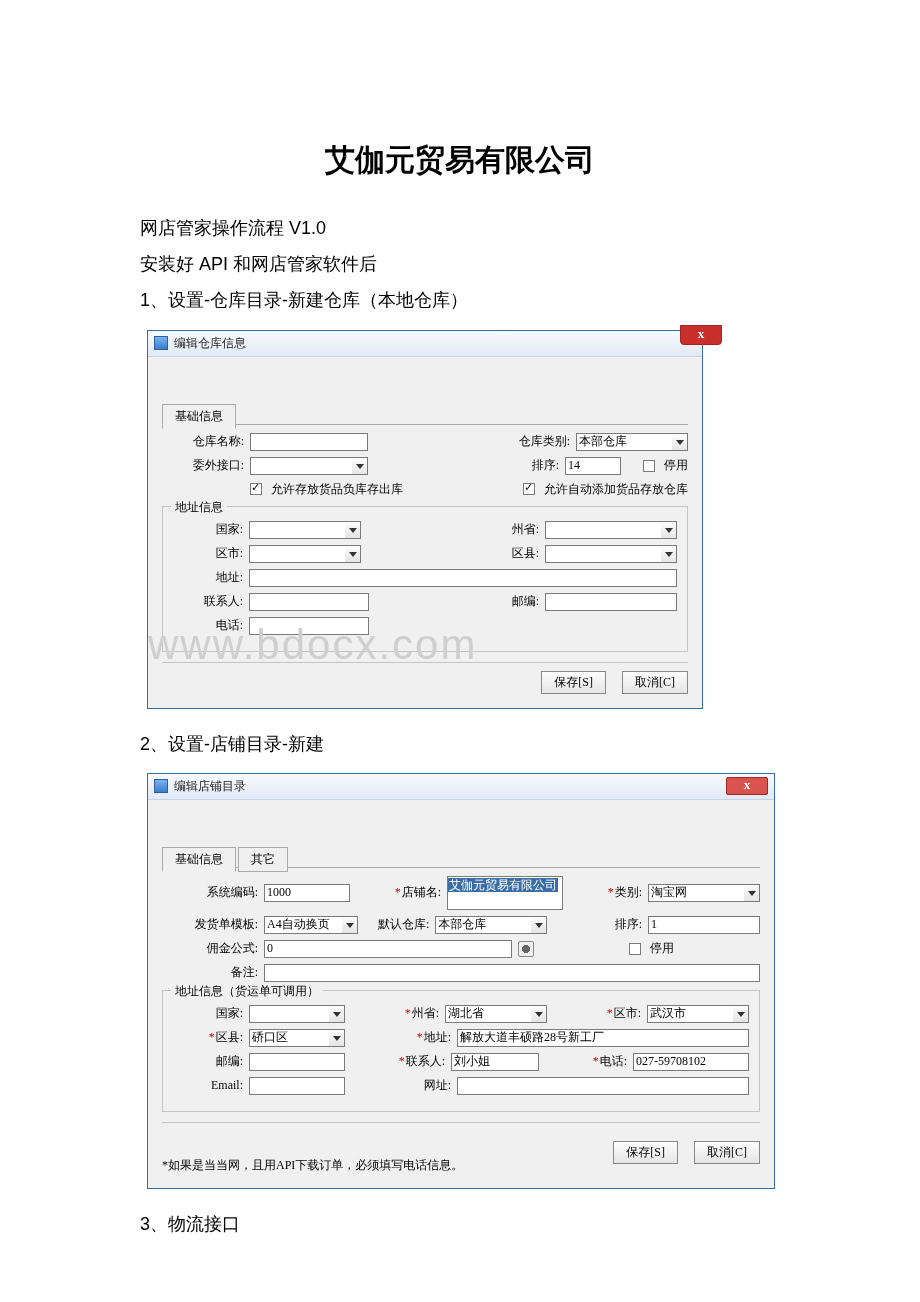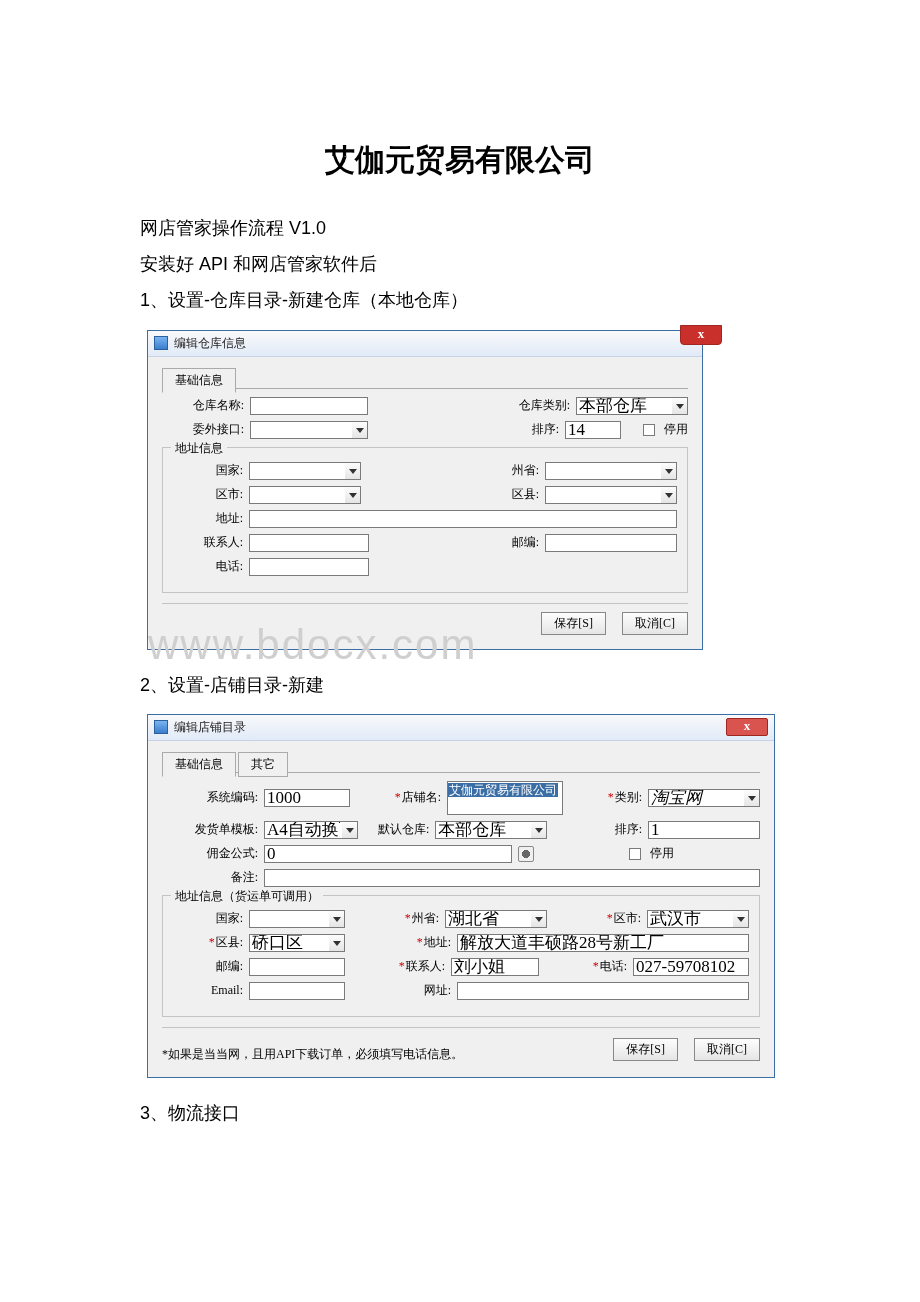--- a/index.html
+++ b/index.html
@@ -76,42 +76,42 @@
       color: #fff;
       text-align: center;
       line-height: 14px;
       font-size: 13px;
       font-weight: bold;
     }
     .client {
       padding: 10px 14px 14px 14px;
       background: #f0f0f0;
     }
-    .tabs { margin-bottom: 8px; position: relative; height: 22px; border-bottom: 1px solid #aaa; }
+    .tabs { margin-bottom: 8px; position: relative; height: 22px; border-bottom: 1px solid #aaa; margin-top: 36px; }
     .tab {
       display: inline-block;
       padding: 3px 12px;
       border: 1px solid #aaa;
       background: #f0f0f0;
       position: relative;
       top: 1px;
       margin-right: -1px;
       font-size: 12px;
     }
     .tab.active { border-bottom: 1px solid #f0f0f0; background:#f0f0f0; }
     .row { display: flex; align-items: center; margin: 6px 0; gap: 6px; }
     .lbl { text-align: right; font-size: 12px; white-space: nowrap; }
     .lbl-w1 { width: 82px; }
     .lbl-w2 { width: 70px; }
     .lbl-w3 { width: 96px; }
     .req { color: #c00; margin-right: 1px; }
     .inp {
       border: 1px solid #7a7a7a;
       height: 18px;
-      font-size: 17px;
+      font-size: 12px;
       padding: 0 2px;
       background: #fff;
       font-family: SimSun, serif;
     }
     .sel-arrow {
       display: inline-block;
       width: 16px; height: 18px;
       border: 1px solid #7a7a7a; border-left: none;
       background: linear-gradient(#fdfdfd,#e5e5e5);
       position: relative;
@@ -167,21 +167,21 @@
       left: 0; right: 0;
       text-align: left;
       top: 290px;
       font-size: 42px;
       color: #cfcfcf;
       letter-spacing: 2px;
       pointer-events: none;
       font-family: Arial, sans-serif;
     }
     .gear { width:16px; height:16px; display:inline-block; background: radial-gradient(circle, #666 40%, transparent 41%); border:1px solid #888; border-radius:2px; }
-    .note { font-size: 12px; margin-top: 10px; }
+    .note { font-size: 12px; margin-top: 26px; }
     .highlight { background: #3a6ea5; color: #fff; padding: 0 1px; }
     .hr-top { border-top: 1px solid #c4c4c4; margin-top: 10px; padding-top: 8px; }
   </style>
 </head>
 <body>
 
 <h1 class="doc-title">艾伽元贸易有限公司</h1>
 
 <p class="doc-text">网店管家操作流程 V1.0</p>
 <p class="doc-text">安装好 API 和网店管家软件后</p>
@@ -217,20 +217,28 @@
           <span class="sel-arrow"></span>
         </span>
         <span style="flex:1"></span>
         <span class="lbl">排序:</span>
         <input class="inp" style="width: 56px;" value="14">
         <span style="width:10px"></span>
         <span class="chk"></span>
         <span>停用</span>
       </div>
 
+      <div class="row">
+        <span class="lbl lbl-w1"></span>
+        <span class="chk checked"></span>
+        <span>允许存放货品负库存出库</span>
+        <span style="flex:1"></span>
+        <span class="chk checked"></span>
+        <span>允许自动添加货品存放仓库</span>
+      </div>
 
       <div class="grp">
         <span class="grp-title">地址信息</span>
         <div class="row">
           <span class="lbl lbl-w2">国家:</span>
           <span class="combo">
               <input class="inp" style="width: 96px;">
               <span class="sel-arrow"></span>
             </span>
           <span style="flex:1"></span>
@@ -296,21 +304,21 @@
 
       <div class="row">
         <span class="lbl lbl-w3">系统编码:</span>
         <input class="inp" style="width: 86px;" value="1000">
         <span style="flex:1"></span>
         <span class="lbl"><span class="req">*</span><span>店铺名:</span></span>
         <span style="border:1px solid #7a7a7a;height:34px;width:116px;background:#fff;font-size:12px;overflow:hidden;"><span class="highlight">艾伽元贸易有限公司</span></span>
         <span style="flex:1"></span>
         <span class="lbl"><span class="req">*</span><span>类别:</span></span>
         <span class="combo">
-            <input class="inp" style="width: 96px; font-style: italic;" value="淘宝网">
+            <input class="inp" style="width: 96px;" value="淘宝网">
             <span class="sel-arrow"></span>
           </span>
       </div>
 
       <div class="row">
         <span class="lbl lbl-w3">发货单模板:</span>
         <span class="combo">
             <input class="inp" style="width: 78px;" value="A4自动换页">
             <span class="sel-arrow"></span>
           </span>

